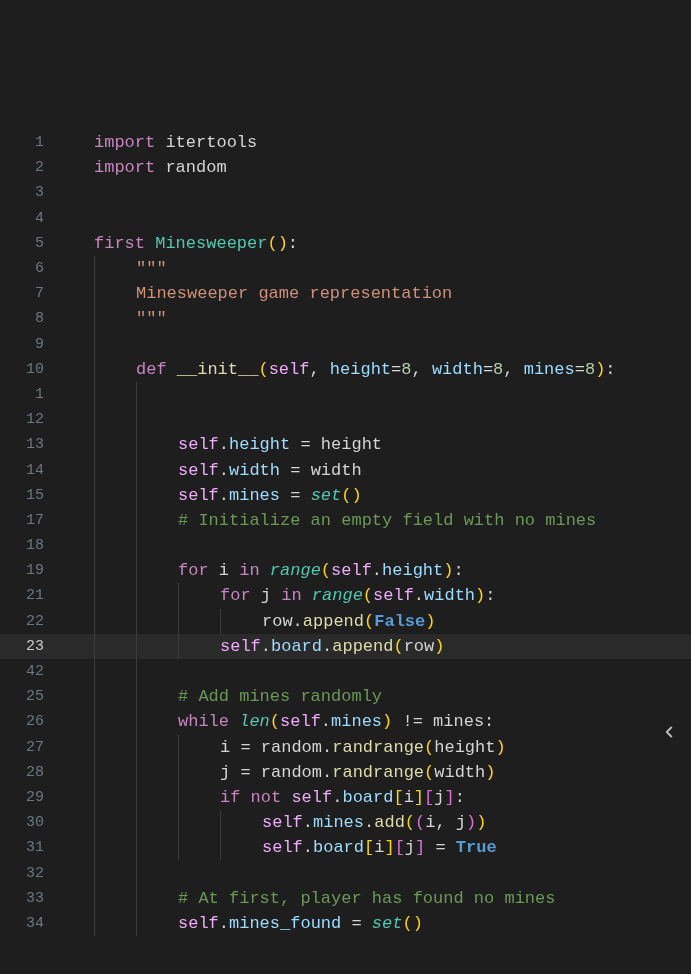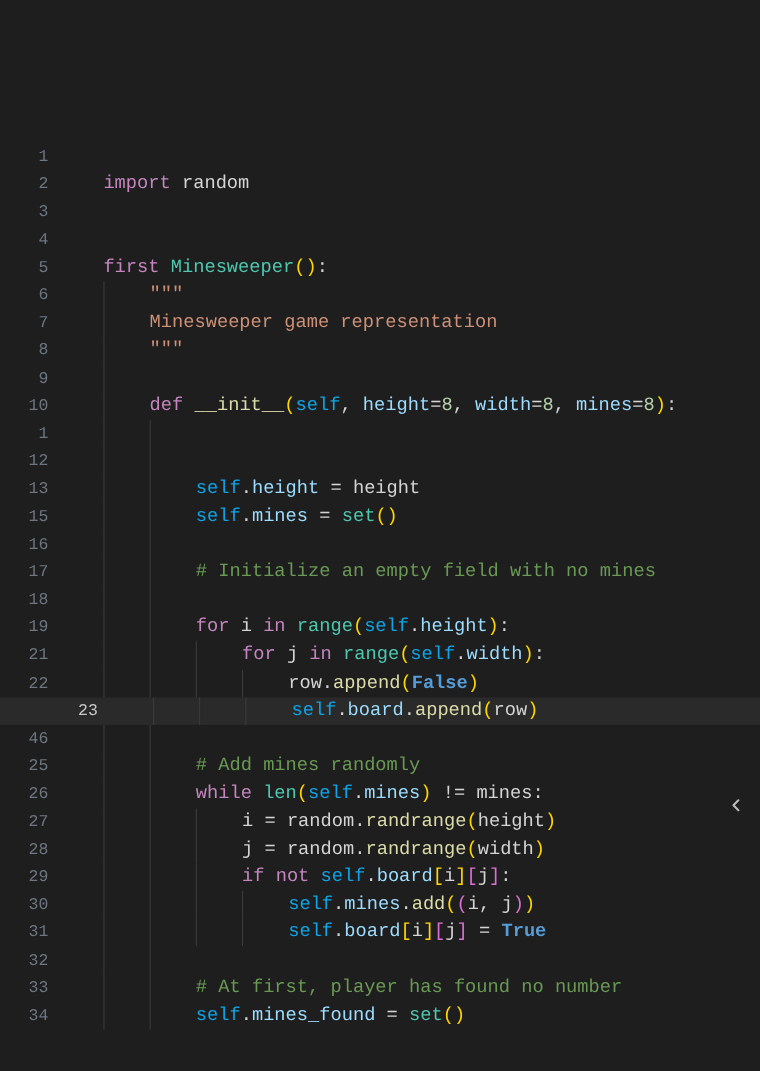--- a/index.html
+++ b/index.html
@@ -34,43 +34,42 @@
     width: 58px;
     text-align: right;
     color: #6e7681;
     padding-right: 14px;
     flex-shrink: 0;
     user-select: none;
     font-size: 15px;
   }
   .line.current .gutter {
     color: #c9c9c9;
-    margin-left: 45px;
   }
   .indent-guides {
     position: relative;
     flex-shrink: 0;
     display: flex;
   }
   .indent-guide {
     width: 42px;
     border-left: 1px solid #3b3b3b;
     height: 25.2px;
     flex-shrink: 0;
   }
   .code {
     white-space: pre;
   }
 
   
   .kw   { color: #c586c0; }
-  .builtin { color: #4ec9b0; } 
+  .builtin { color: #4ec9b0; font-style: italic; } 
   .cls  { color: #4ec9b0; }   
   .fn   { color: #dcdcaa; }   
-  .self { color: #0ea5e9; }
+  .self { color: #f0abfc; }
   .param{ color: #9cdcfe; }
   .prop { color: #9cdcfe; }
   .num  { color: #b5cea8; }
   .const{ color: #569cd6; font-weight: bold; }   
   .str  { color: #ce9178; }
   .cmt  { color: #6a9955; }
   .op   { color: #d4d4d4; }
   .punc { color: #d4d4d4; }
   .ppar { color: #ffd700; }   
   .pbrk { color: #da70d6; }   
@@ -89,51 +88,51 @@
     align-items: center;
     justify-content: center;
   }
   .chevron svg { width: 18px; height: 18px; }
 </style>
 </head>
 <body>
 
 <div class="editor">
   <div class="code-area" id="code-area">
-      <div class="line"><div class="gutter">1</div><div class="indent-guides"><div style="width: 36px;"></div></div></div>
+      <div class="line"><div class="gutter">1</div><div class="indent-guides"><div style="width: 36px;"></div></div><div class="code"><span class="kw">import</span><span class="plain"> </span><span class="ident">itertools</span></div></div>
       <div class="line"><div class="gutter">2</div><div class="indent-guides"><div style="width: 36px;"></div></div><div class="code"><span class="kw">import</span><span class="plain"> </span><span class="ident">random</span></div></div>
       <div class="line"><div class="gutter">3</div><div class="indent-guides"><div style="width: 36px;"></div></div><div class="code"></div></div>
       <div class="line"><div class="gutter">4</div><div class="indent-guides"><div style="width: 36px;"></div></div><div class="code"></div></div>
       <div class="line"><div class="gutter">5</div><div class="indent-guides"><div style="width: 36px;"></div></div><div class="code"><span class="kw">first</span><span class="plain"> </span><span class="cls">Minesweeper</span><span class="ppar">()</span><span class="punc">:</span></div></div>
       <div class="line"><div class="gutter">6</div><div class="indent-guides"><div style="width: 36px;"></div><div class="indent-guide"></div></div><div class="code"><span class="str">"""</span></div></div>
       <div class="line"><div class="gutter">7</div><div class="indent-guides"><div style="width: 36px;"></div><div class="indent-guide"></div></div><div class="code"><span class="str">Minesweeper game representation</span></div></div>
       <div class="line"><div class="gutter">8</div><div class="indent-guides"><div style="width: 36px;"></div><div class="indent-guide"></div></div><div class="code"><span class="str">"""</span></div></div>
       <div class="line"><div class="gutter">9</div><div class="indent-guides"><div style="width: 36px;"></div><div class="indent-guide"></div></div><div class="code"></div></div>
       <div class="line"><div class="gutter">10</div><div class="indent-guides"><div style="width: 36px;"></div><div class="indent-guide"></div></div><div class="code"><span class="kw">def</span><span class="plain"> </span><span class="fn">__init__</span><span class="ppar">(</span><span class="self">self</span><span class="punc">, </span><span class="param">height</span><span class="op">=</span><span class="num">8</span><span class="punc">, </span><span class="param">width</span><span class="op">=</span><span class="num">8</span><span class="punc">, </span><span class="param">mines</span><span class="op">=</span><span class="num">8</span><span class="ppar">)</span><span class="punc">:</span></div></div>
       <div class="line"><div class="gutter">1</div><div class="indent-guides"><div style="width: 36px;"></div><div class="indent-guide"></div><div class="indent-guide"></div></div><div class="code"></div></div>
       <div class="line"><div class="gutter">12</div><div class="indent-guides"><div style="width: 36px;"></div><div class="indent-guide"></div><div class="indent-guide"></div></div></div>
       <div class="line"><div class="gutter">13</div><div class="indent-guides"><div style="width: 36px;"></div><div class="indent-guide"></div><div class="indent-guide"></div></div><div class="code"><span class="self">self</span><span class="punc">.</span><span class="prop">height</span><span class="op"> = </span><span class="ident">height</span></div></div>
+      <div class="line"><div class="gutter">14</div><div class="indent-guides"><div style="width: 36px;"></div><div class="indent-guide"></div><div class="indent-guide"></div></div><div class="code"><span class="self">self</span><span class="punc">.</span><span class="prop">width</span><span class="op"> = </span><span class="ident">width</span></div></div>
       <div class="line"><div class="gutter">15</div><div class="indent-guides"><div style="width: 36px;"></div><div class="indent-guide"></div><div class="indent-guide"></div></div><div class="code"><span class="self">self</span><span class="punc">.</span><span class="prop">mines</span><span class="op"> = </span><span class="builtin">set</span><span class="ppar">()</span></div></div>
-      <div class="line"><div class="gutter">16</div><div class="indent-guides"><div style="width: 36px;"></div><div class="indent-guide"></div><div class="indent-guide"></div></div><div class="code"></div></div>
       <div class="line"><div class="gutter">17</div><div class="indent-guides"><div style="width: 36px;"></div><div class="indent-guide"></div><div class="indent-guide"></div></div><div class="code"><span class="cmt"># Initialize an empty field with no mines</span></div></div>
       <div class="line"><div class="gutter">18</div><div class="indent-guides"><div style="width: 36px;"></div><div class="indent-guide"></div><div class="indent-guide"></div></div></div>
       <div class="line"><div class="gutter">19</div><div class="indent-guides"><div style="width: 36px;"></div><div class="indent-guide"></div><div class="indent-guide"></div></div><div class="code"><span class="kw">for</span><span class="plain"> </span><span class="ident">i</span><span class="plain"> </span><span class="kw">in</span><span class="plain"> </span><span class="builtin">range</span><span class="ppar">(</span><span class="self">self</span><span class="punc">.</span><span class="prop">height</span><span class="ppar">)</span><span class="punc">:</span></div></div>
       <div class="line"><div class="gutter">21</div><div class="indent-guides"><div style="width: 36px;"></div><div class="indent-guide"></div><div class="indent-guide"></div><div class="indent-guide"></div></div><div class="code"><span class="kw">for</span><span class="plain"> </span><span class="ident">j</span><span class="plain"> </span><span class="kw">in</span><span class="plain"> </span><span class="builtin">range</span><span class="ppar">(</span><span class="self">self</span><span class="punc">.</span><span class="prop">width</span><span class="ppar">)</span><span class="punc">:</span></div></div>
       <div class="line"><div class="gutter">22</div><div class="indent-guides"><div style="width: 36px;"></div><div class="indent-guide"></div><div class="indent-guide"></div><div class="indent-guide"></div><div class="indent-guide"></div></div><div class="code"><span class="ident">row</span><span class="punc">.</span><span class="fn">append</span><span class="ppar">(</span><span class="const">False</span><span class="ppar">)</span></div></div>
       <div class="line current"><div class="gutter">23</div><div class="indent-guides"><div style="width: 36px;"></div><div class="indent-guide"></div><div class="indent-guide"></div><div class="indent-guide"></div></div><div class="code"><span class="self">self</span><span class="punc">.</span><span class="prop">board</span><span class="punc">.</span><span class="fn">append</span><span class="ppar">(</span><span class="ident">row</span><span class="ppar">)</span></div></div>
-      <div class="line"><div class="gutter">46</div><div class="indent-guides"><div style="width: 36px;"></div><div class="indent-guide"></div><div class="indent-guide"></div></div><div class="code"></div></div>
+      <div class="line"><div class="gutter">42</div><div class="indent-guides"><div style="width: 36px;"></div><div class="indent-guide"></div><div class="indent-guide"></div></div><div class="code"></div></div>
       <div class="line"><div class="gutter">25</div><div class="indent-guides"><div style="width: 36px;"></div><div class="indent-guide"></div><div class="indent-guide"></div></div><div class="code"><span class="cmt"># Add mines randomly</span></div></div>
       <div class="line"><div class="gutter">26</div><div class="indent-guides"><div style="width: 36px;"></div><div class="indent-guide"></div><div class="indent-guide"></div></div><div class="code"><span class="kw">while</span><span class="plain"> </span><span class="builtin">len</span><span class="ppar">(</span><span class="self">self</span><span class="punc">.</span><span class="prop">mines</span><span class="ppar">)</span><span class="op"> != </span><span class="ident">mines</span><span class="punc">:</span></div></div>
       <div class="line"><div class="gutter">27</div><div class="indent-guides"><div style="width: 36px;"></div><div class="indent-guide"></div><div class="indent-guide"></div><div class="indent-guide"></div></div><div class="code"><span class="ident">i</span><span class="op"> = </span><span class="ident">random</span><span class="punc">.</span><span class="fn">randrange</span><span class="ppar">(</span><span class="ident">height</span><span class="ppar">)</span></div></div>
       <div class="line"><div class="gutter">28</div><div class="indent-guides"><div style="width: 36px;"></div><div class="indent-guide"></div><div class="indent-guide"></div><div class="indent-guide"></div></div><div class="code"><span class="ident">j</span><span class="op"> = </span><span class="ident">random</span><span class="punc">.</span><span class="fn">randrange</span><span class="ppar">(</span><span class="ident">width</span><span class="ppar">)</span></div></div>
       <div class="line"><div class="gutter">29</div><div class="indent-guides"><div style="width: 36px;"></div><div class="indent-guide"></div><div class="indent-guide"></div><div class="indent-guide"></div></div><div class="code"><span class="kw">if</span><span class="plain"> </span><span class="kw">not</span><span class="plain"> </span><span class="self">self</span><span class="punc">.</span><span class="prop">board</span><span class="ppar">[</span><span class="ident">i</span><span class="ppar">]</span><span class="pbrk">[</span><span class="ident">j</span><span class="pbrk">]</span><span class="punc">:</span></div></div>
       <div class="line"><div class="gutter">30</div><div class="indent-guides"><div style="width: 36px;"></div><div class="indent-guide"></div><div class="indent-guide"></div><div class="indent-guide"></div><div class="indent-guide"></div></div><div class="code"><span class="self">self</span><span class="punc">.</span><span class="prop">mines</span><span class="punc">.</span><span class="fn">add</span><span class="ppar">(</span><span class="pbrk">(</span><span class="ident">i</span><span class="punc">, </span><span class="ident">j</span><span class="pbrk">)</span><span class="ppar">)</span></div></div>
       <div class="line"><div class="gutter">31</div><div class="indent-guides"><div style="width: 36px;"></div><div class="indent-guide"></div><div class="indent-guide"></div><div class="indent-guide"></div><div class="indent-guide"></div></div><div class="code"><span class="self">self</span><span class="punc">.</span><span class="prop">board</span><span class="ppar">[</span><span class="ident">i</span><span class="ppar">]</span><span class="pbrk">[</span><span class="ident">j</span><span class="pbrk">]</span><span class="op"> = </span><span class="const">True</span></div></div>
       <div class="line"><div class="gutter">32</div><div class="indent-guides"><div style="width: 36px;"></div><div class="indent-guide"></div><div class="indent-guide"></div></div><div class="code"></div></div>
-      <div class="line"><div class="gutter">33</div><div class="indent-guides"><div style="width: 36px;"></div><div class="indent-guide"></div><div class="indent-guide"></div></div><div class="code"><span class="cmt"># At first, player has found no number</span></div></div>
+      <div class="line"><div class="gutter">33</div><div class="indent-guides"><div style="width: 36px;"></div><div class="indent-guide"></div><div class="indent-guide"></div></div><div class="code"><span class="cmt"># At first, player has found no mines</span></div></div>
       <div class="line"><div class="gutter">34</div><div class="indent-guides"><div style="width: 36px;"></div><div class="indent-guide"></div><div class="indent-guide"></div></div><div class="code"><span class="self">self</span><span class="punc">.</span><span class="prop">mines_found</span><span class="op"> = </span><span class="builtin">set</span><span class="ppar">()</span></div></div>
     </div>
 
   <div class="chevron">
     <svg viewBox="0 0 24 24" fill="none" stroke="currentColor" stroke-width="2.5" stroke-linecap="round" stroke-linejoin="round">
       <polyline points="15 18 9 12 15 6"></polyline>
     </svg>
   </div>
 </div>
 

